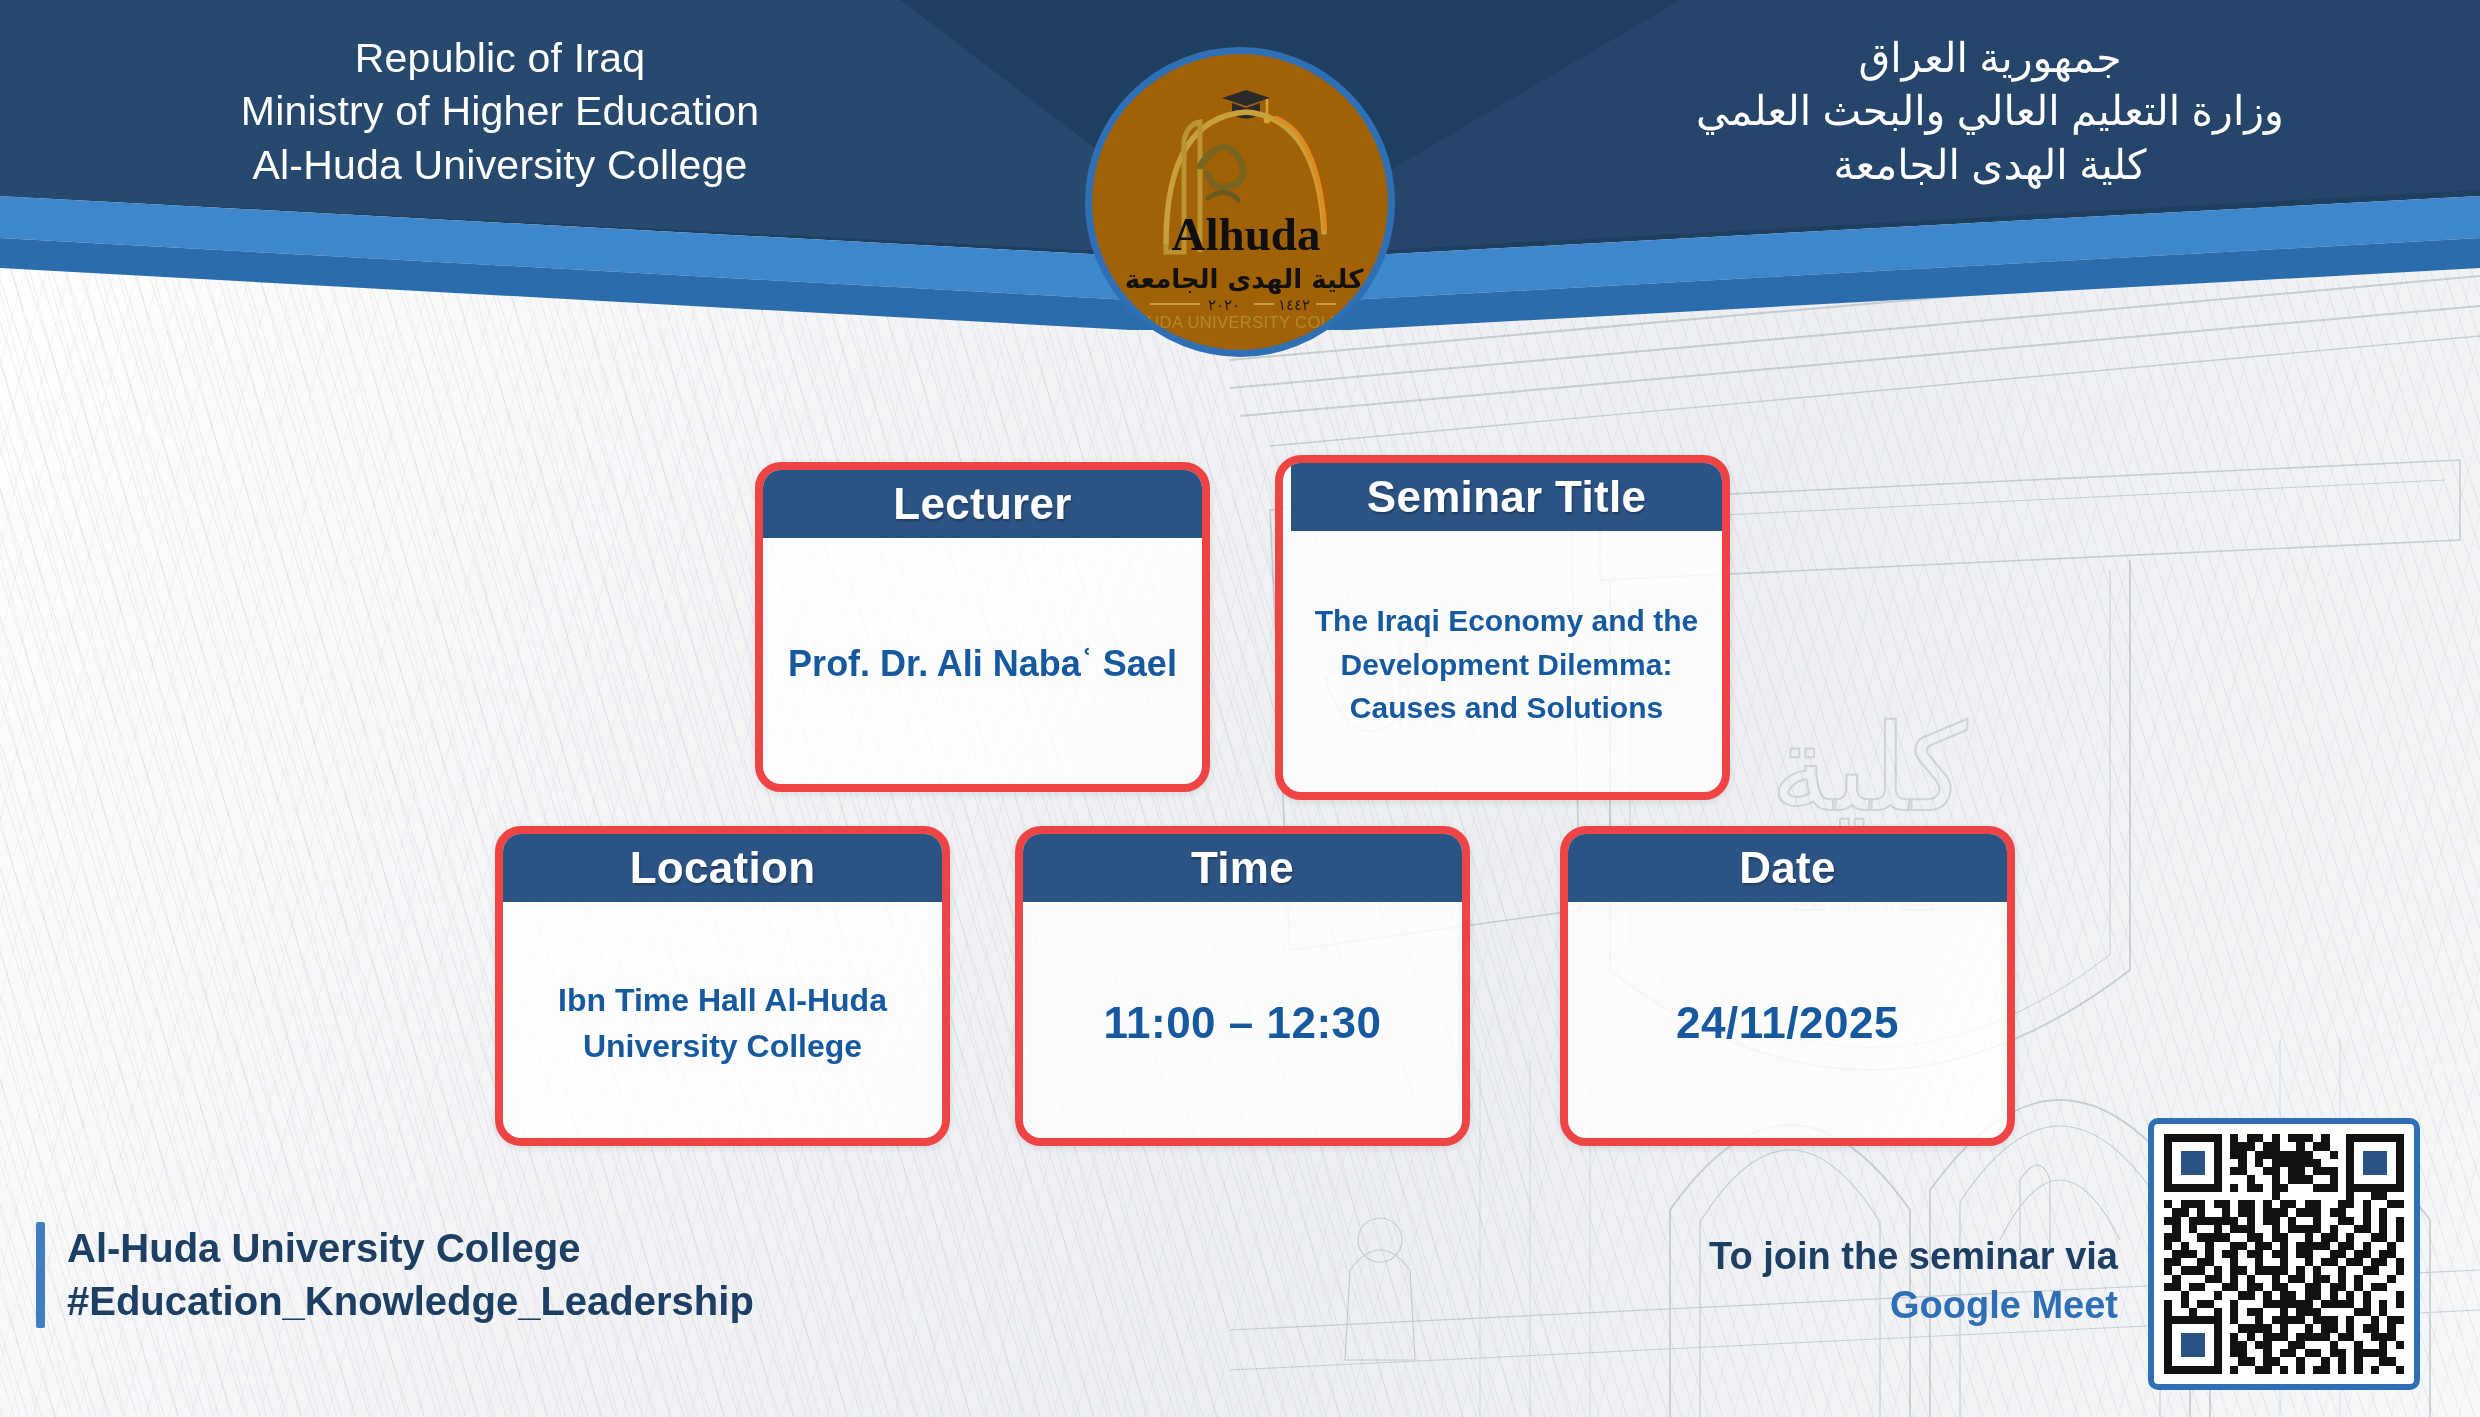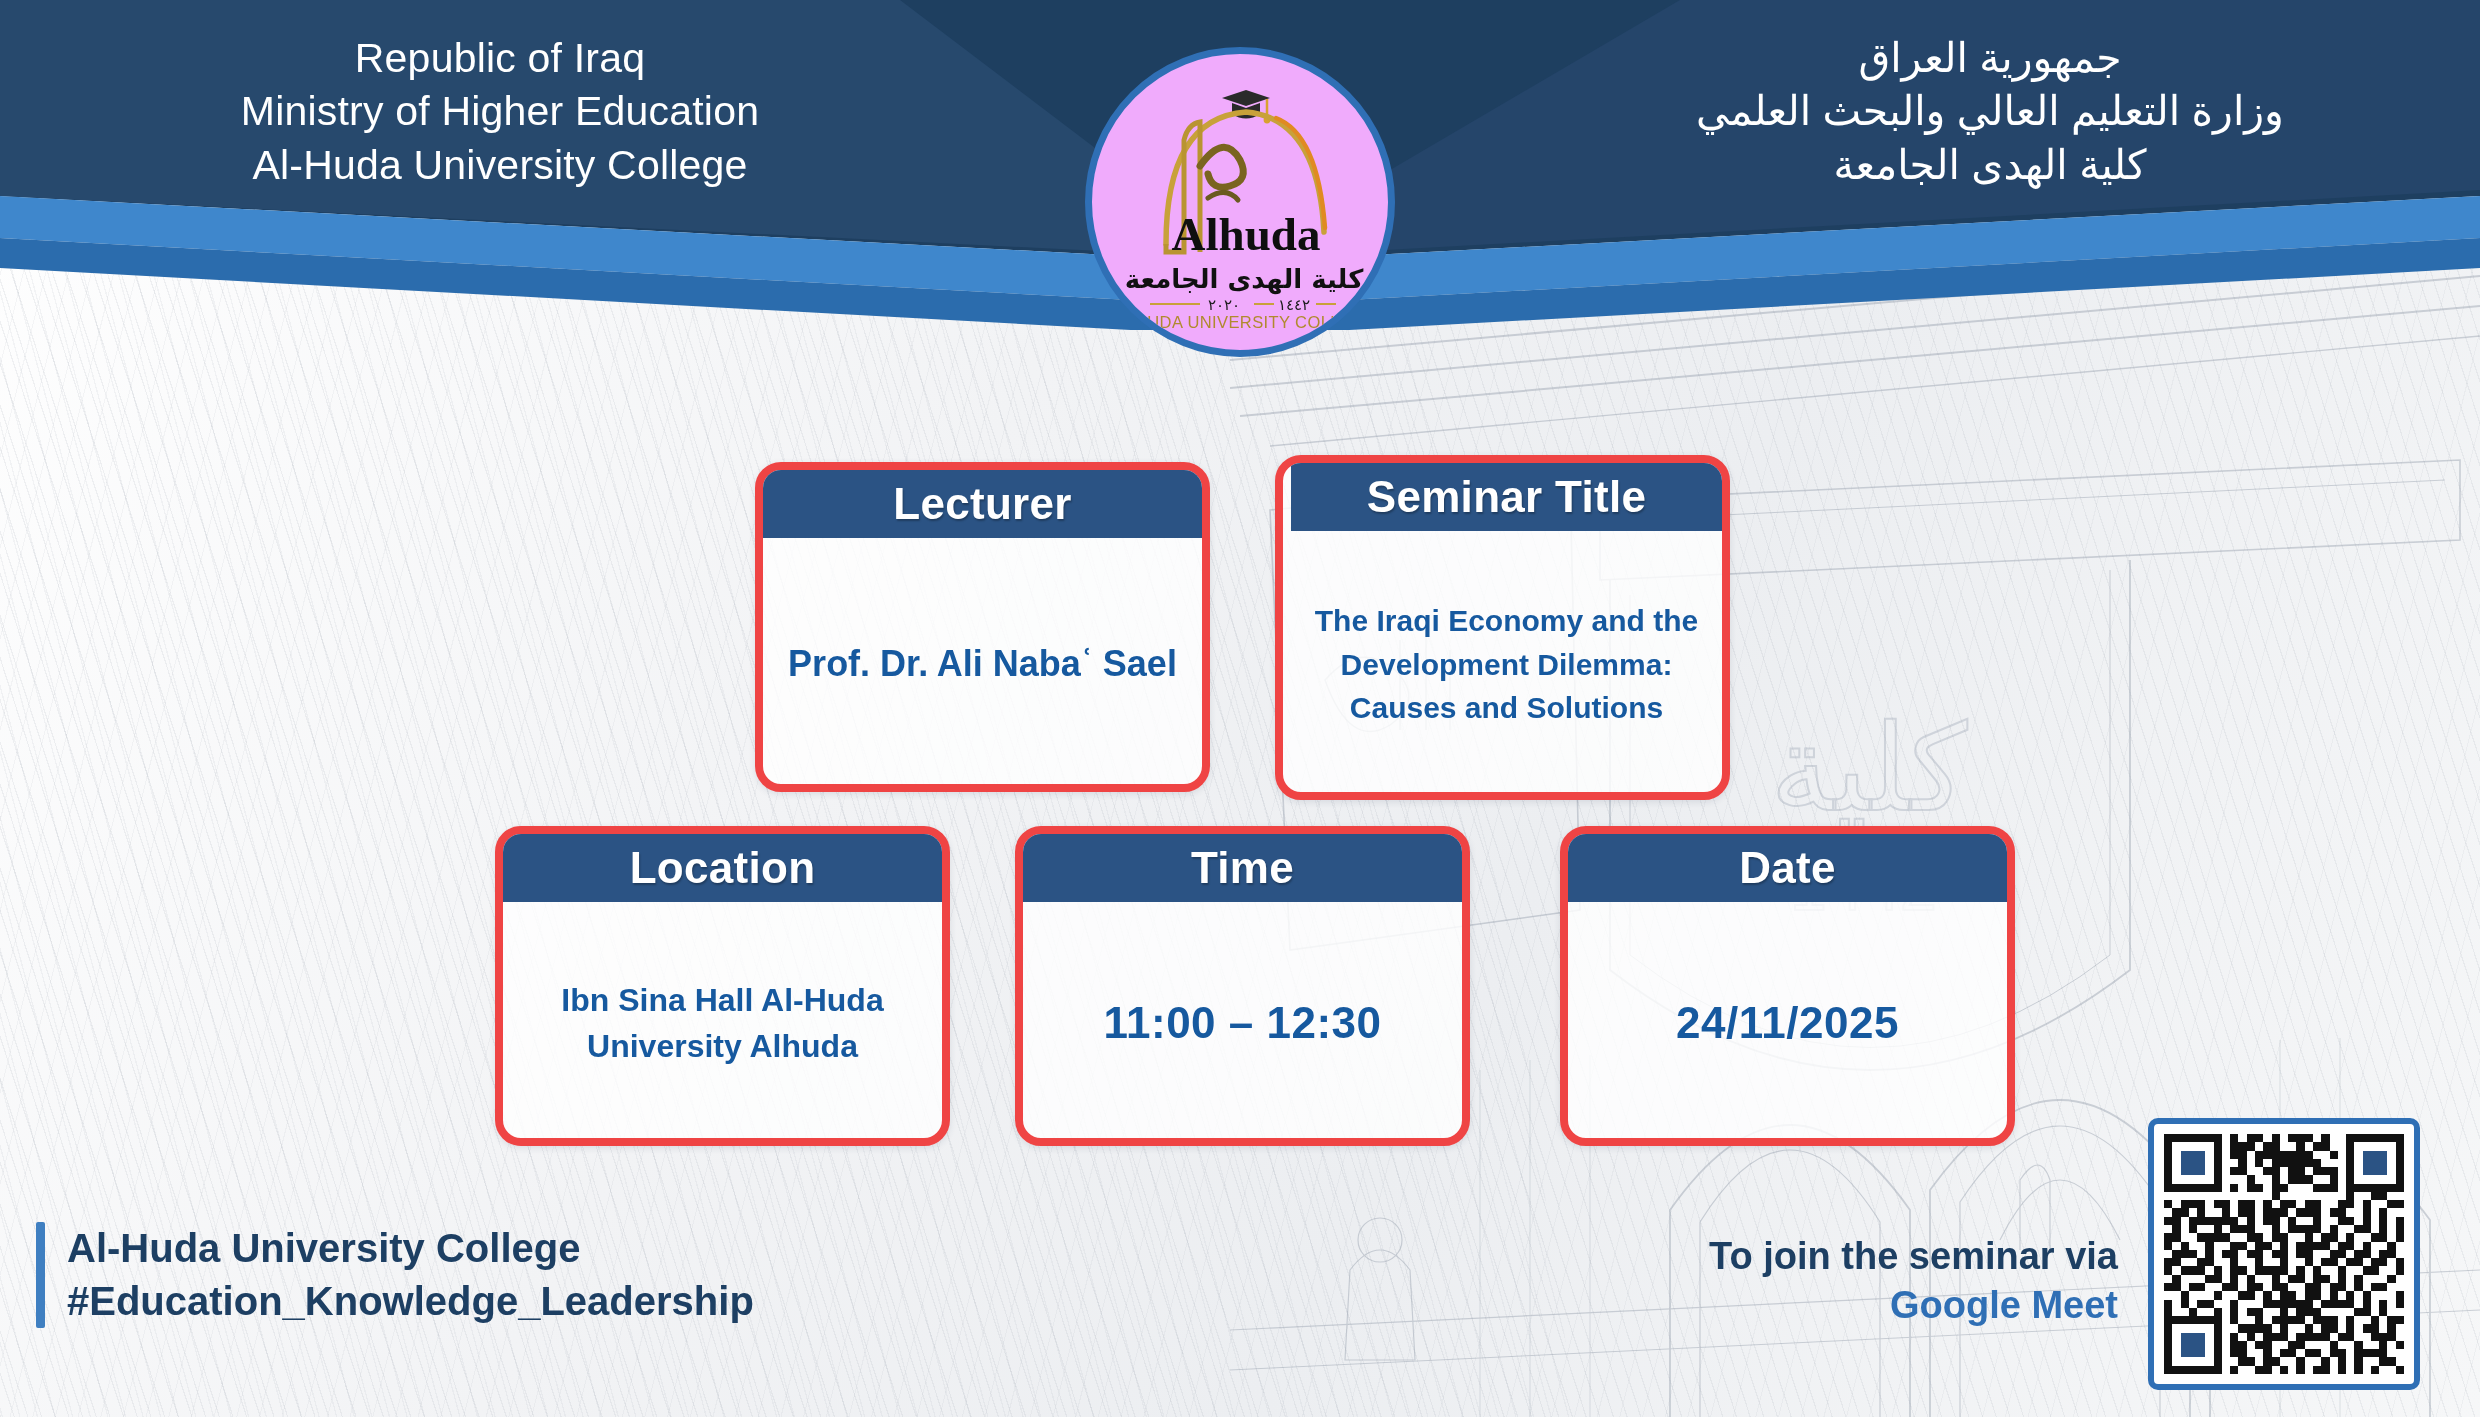--- a/index.html
+++ b/index.html
@@ -45,21 +45,21 @@
     letter-spacing:.2px;
   }
   .header-text.left{left:120px;width:760px;font-size:41px;}
   .header-text.right{right:110px;width:760px;font-size:41px;direction:rtl;}
   .header-text .ln{display:block;white-space:nowrap;}
 
   
   .logo{
     position:absolute;left:1085px;top:47px;width:310px;height:310px;
     border-radius:50%;
-    background:#f0abfc;
+    background:#a16207;
     border:7px solid #2f6fb5;
     box-sizing:border-box;
     display:flex;align-items:center;justify-content:center;
     overflow:hidden;
   }
   .logo svg{width:272px;height:272px;}
 
   
   .card{
     position:absolute;
@@ -247,21 +247,21 @@
     <div class="card-body">Prof. Dr. Ali Nabaʿ Sael</div>
   </div>
 
   <div class="card" id="card-seminar">
     <div class="card-head">Seminar Title</div>
     <div class="card-body">The Iraqi Economy and the Development Dilemma: Causes and Solutions</div>
   </div>
 
   <div class="card" id="card-location">
     <div class="card-head">Location</div>
-    <div class="card-body">Ibn Sina Hall Al-Huda University Alhuda</div>
+    <div class="card-body">Ibn Time Hall Al-Huda University College</div>
   </div>
 
   <div class="card" id="card-time">
     <div class="card-head">Time</div>
     <div class="card-body">11:00 – 12:30</div>
   </div>
 
   <div class="card" id="card-date">
     <div class="card-head">Date</div>
     <div class="card-body">24/11/2025</div>

